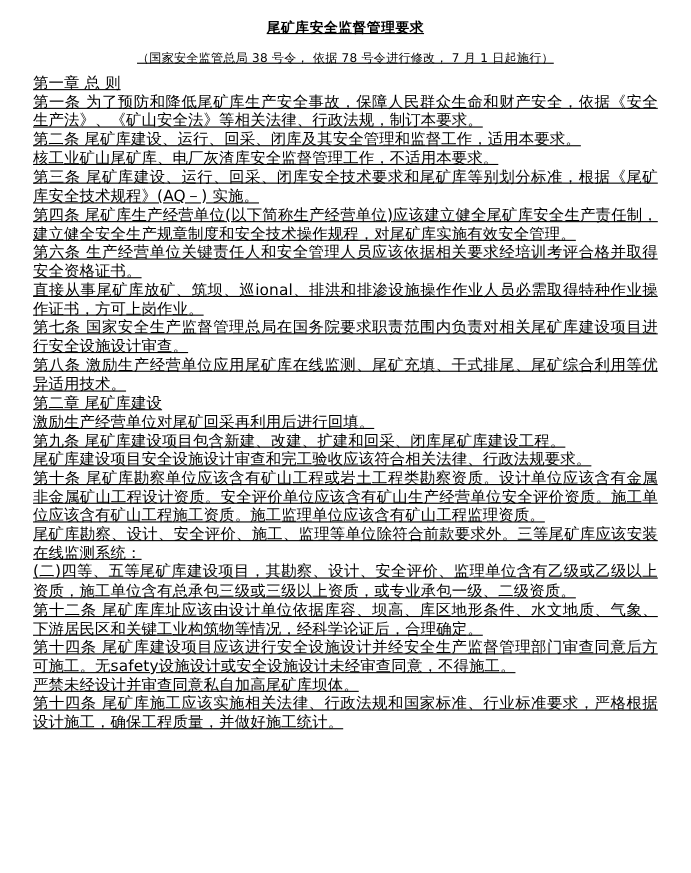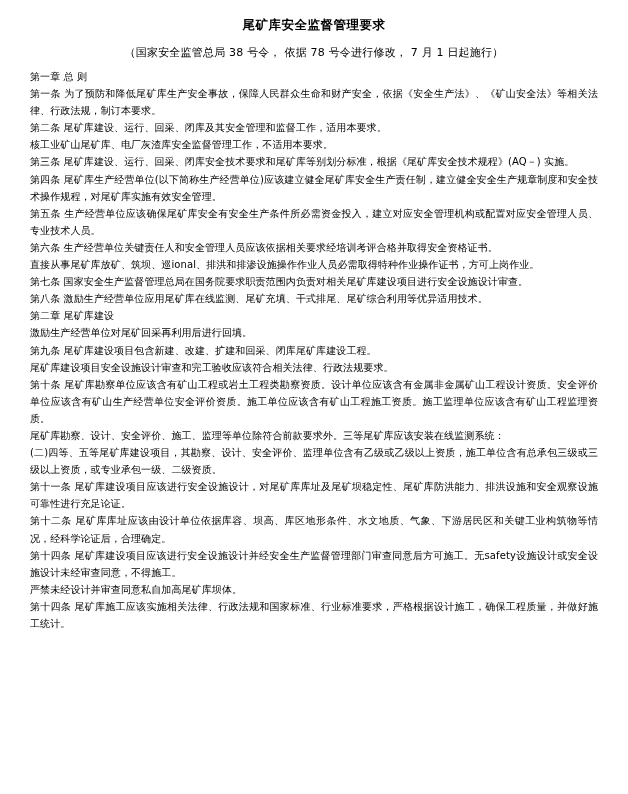--- a/index.html
+++ b/index.html
@@ -21,34 +21,37 @@
     box-sizing: border-box;
     padding: 12px 30px 0 30px;
   }
   .doc-title {
     text-align: center;
     font-size: 12.5px;
     font-weight: bold;
     letter-spacing: 0.5px;
     margin: 4px 0 10px 0;
     line-height: 18px;
+    text-decoration: underline;
   }
   .doc-subtitle {
     text-align: center;
     font-size: 11px;
     line-height: 18px;
     margin: 1px 0 6px 0;
     letter-spacing: 0.2px;
+    text-decoration: underline;
   }
   .body-text {
-    font-size: 10px;
+    font-size: 14px;
     line-height: 17.1px;
     text-align: justify;
     text-justify: inter-ideograph;
     letter-spacing: 0.1px;
+    text-decoration: underline;
   }
   .para {
     margin: 0;
     padding: 0;
     white-space: pre-wrap;
     word-break: break-all;
   }
 </style>
 </head>
 <body>
@@ -59,32 +62,30 @@
 
   <div class="doc-subtitle">（国家安全监管总局 38 号令，  依据 78 号令进行修改，  7 月 1 日起施行）</div>
 
   <div class="body-text">
     <p class="para">第一章 总 则</p>
     <p class="para">第一条 为了预防和降低尾矿库生产安全事故，保障人民群众生命和财产安全，依据《安全生产法》、《矿山安全法》等相关法律、行政法规，制订本要求。</p>
     <p class="para">第二条 尾矿库建设、运行、回采、闭库及其安全管理和监督工作，适用本要求。</p>
     <p class="para">核工业矿山尾矿库、电厂灰渣库安全监督管理工作，不适用本要求。</p>
     <p class="para">第三条 尾矿库建设、运行、回采、闭库安全技术要求和尾矿库等别划分标准，根据《尾矿库安全技术规程》(AQ－) 实施。</p>
     <p class="para">第四条 尾矿库生产经营单位(以下简称生产经营单位)应该建立健全尾矿库安全生产责任制，建立健全安全生产规章制度和安全技术操作规程，对尾矿库实施有效安全管理。</p>
-    <p class="para">第五条 生产经营单位应该确保尾矿库安全有安全生产条件所必需资金投入，建立对应安全管理机构或配置对应安全管理人员、专业技术人员。</p>
     <p class="para">第六条 生产经营单位关键责任人和安全管理人员应该依据相关要求经培训考评合格并取得安全资格证书。</p>
     <p class="para">直接从事尾矿库放矿、筑坝、巡ional、排洪和排渗设施操作作业人员必需取得特种作业操作证书，方可上岗作业。</p>
     <p class="para">第七条 国家安全生产监督管理总局在国务院要求职责范围内负责对相关尾矿库建设项目进行安全设施设计审查。</p>
     <p class="para">第八条 激励生产经营单位应用尾矿库在线监测、尾矿充填、干式排尾、尾矿综合利用等优异适用技术。</p>
     <p class="para">第二章 尾矿库建设</p>
     <p class="para">激励生产经营单位对尾矿回采再利用后进行回填。</p>
     <p class="para">第九条 尾矿库建设项目包含新建、改建、扩建和回采、闭库尾矿库建设工程。</p>
     <p class="para">尾矿库建设项目安全设施设计审查和完工验收应该符合相关法律、行政法规要求。</p>
     <p class="para">第十条 尾矿库勘察单位应该含有矿山工程或岩土工程类勘察资质。设计单位应该含有金属非金属矿山工程设计资质。安全评价单位应该含有矿山生产经营单位安全评价资质。施工单位应该含有矿山工程施工资质。施工监理单位应该含有矿山工程监理资质。</p>
     <p class="para">尾矿库勘察、设计、安全评价、施工、监理等单位除符合前款要求外。三等尾矿库应该安装在线监测系统：</p>
     <p class="para">(二)四等、五等尾矿库建设项目，其勘察、设计、安全评价、监理单位含有乙级或乙级以上资质，施工单位含有总承包三级或三级以上资质，或专业承包一级、二级资质。</p>
-    <p class="para">第十一条 尾矿库建设项目应该进行安全设施设计，对尾矿库库址及尾矿坝稳定性、尾矿库防洪能力、排洪设施和安全观察设施可靠性进行充足论证。</p>
     <p class="para">第十二条 尾矿库库址应该由设计单位依据库容、坝高、库区地形条件、水文地质、气象、下游居民区和关键工业构筑物等情况，经科学论证后，合理确定。</p>
     <p class="para">第十四条 尾矿库建设项目应该进行安全设施设计并经安全生产监督管理部门审查同意后方可施工。无safety设施设计或安全设施设计未经审查同意，不得施工。</p>
     <p class="para">严禁未经设计并审查同意私自加高尾矿库坝体。</p>
     <p class="para">第十四条 尾矿库施工应该实施相关法律、行政法规和国家标准、行业标准要求，严格根据设计施工，确保工程质量，并做好施工统计。</p>
   </div>
 
 </div>
 
 </body></html>

